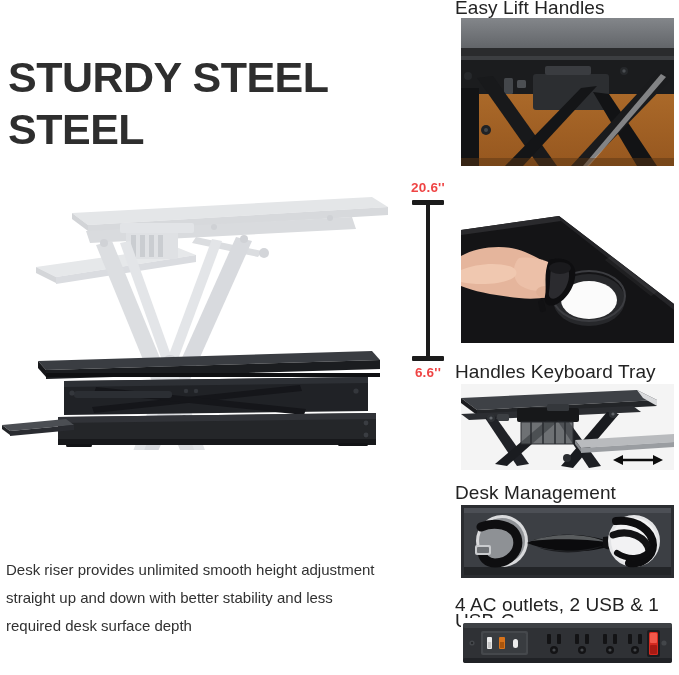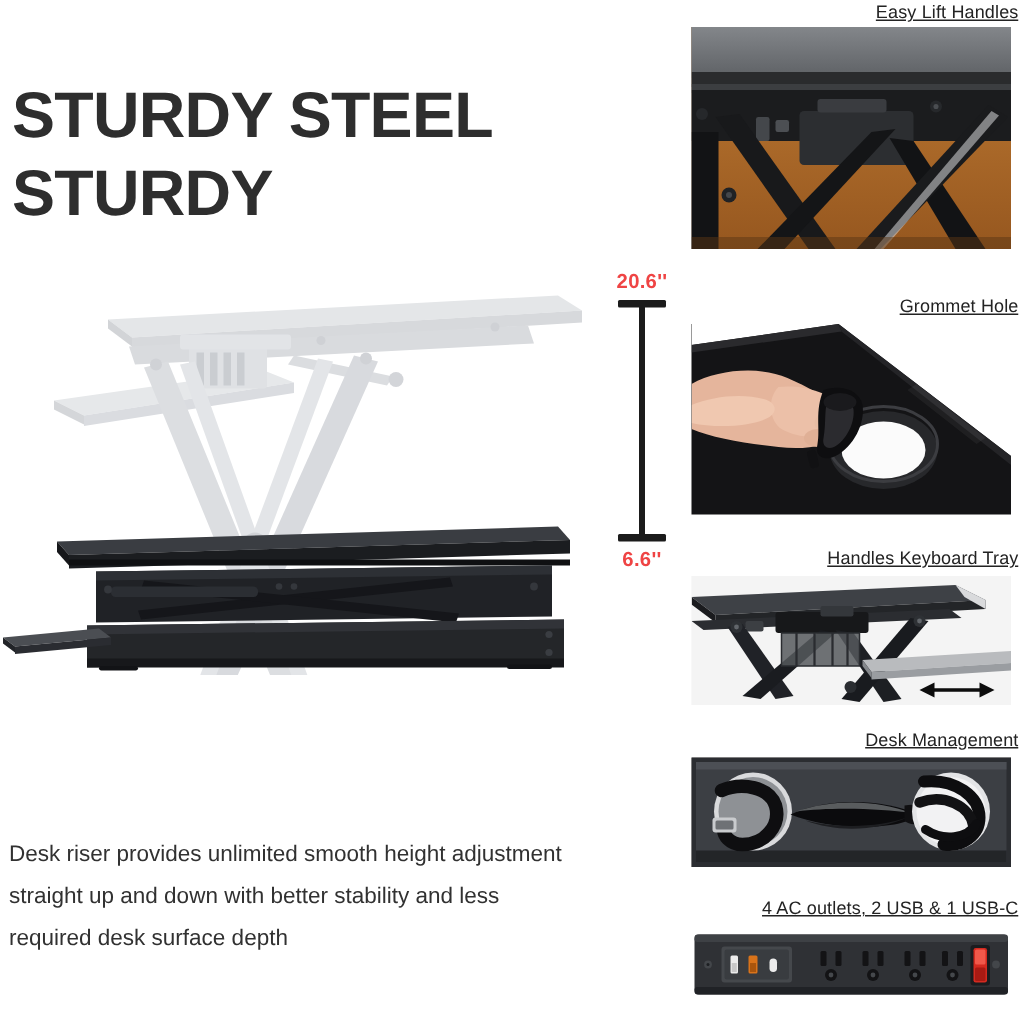--- a/index.html
+++ b/index.html
@@ -27,22 +27,22 @@
   #dim-top-label{top:0px;}
   #dim-bottom-label{top:185px;}
   .dim-cap{position:absolute;left:14px;width:32px;height:5px;background:#1b1b1b;border-radius:1px;}
   #dim-cap-top{top:20px;}
   #dim-cap-bottom{top:176px;}
   #dim-stem{position:absolute;left:28px;top:22px;width:4px;height:157px;background:#1b1b1b;}
 
   
   #right-col{position:absolute;left:455px;top:0;width:224px;height:675px;}
   .panel{position:absolute;left:0;width:224px;}
-  .panel-caption{text-align:right;font-size:12px;font-weight:400;color:#232323;
-    letter-spacing:0.1px;line-height:16px;text-decoration:underline;}
+  .panel-caption{text-align:left;font-size:19px;font-weight:400;color:#232323;
+    letter-spacing:0.1px;line-height:16px;}
   .panel-photo{position:absolute;left:6px;width:213px;overflow:hidden;background:#1a1a1a;}
 
   
   #photo-handles{top:18px;height:148px;}
   
   #photo-grommet{top:216px;height:127px;}
   
   #photo-keyboard{top:384px;height:86px;background:#f2f2f2;}
   
   #photo-cable{top:505px;height:73px;}
@@ -55,21 +55,21 @@
   .cap4{top:485px;}
   .cap5{top:597px;}
 </style>
 </head>
 <body>
 
 <div id="left-col">
 
   <h1 id="page-title">
     <span>STURDY STEEL</span><br>
-    <span>STURDY</span>
+    <span>STEEL</span>
   </h1>
 
   <div id="product-figure">
     <svg width="400" height="265" viewBox="0 0 400 265" xmlns="http://www.w3.org/2000/svg">
 
       <g opacity="1">
 
         <polygon points="72,28 372,12 388,22 88,40" fill="#e4e6e8"></polygon>
         <polygon points="72,28 88,40 88,46 72,34" fill="#d2d4d7"></polygon>
         <polygon points="88,40 388,22 388,30 88,48" fill="#d7d9dc"></polygon>
@@ -195,21 +195,20 @@
       <polygon points="198,52 211,60 126,148 110,148" fill="#1a1b1d"></polygon>
 
       <polygon points="200,56 205,59 128,148 122,148" fill="#d8d9db" opacity="0.55"></polygon>
 
       <rect x="0" y="70" width="18" height="78" fill="#121315"></rect>
 
       <rect x="0" y="140" width="213" height="8" fill="#5a3613" opacity="0.5"></rect>
     </svg>
   </div>
 
-  <div class="panel-caption panel cap2">Grommet Hole</div>
   <div class="panel-photo" id="photo-grommet">
     <svg width="213" height="127" viewBox="0 0 213 127" xmlns="http://www.w3.org/2000/svg">
       <rect width="213" height="127" fill="#ffffff"></rect>
 
       <polygon points="0,14 98,0 213,88 213,127 0,127" fill="#141416"></polygon>
       <polygon points="0,14 98,0 100,5 0,19" fill="#2a2a2d"></polygon>
       <polygon points="98,0 213,88 213,94 100,5" fill="#242427"></polygon>
 
       <ellipse cx="128" cy="84" rx="36" ry="26" fill="#27282b"></ellipse>
       <ellipse cx="128" cy="84" rx="28" ry="19" fill="#fbfbfb"></ellipse>

